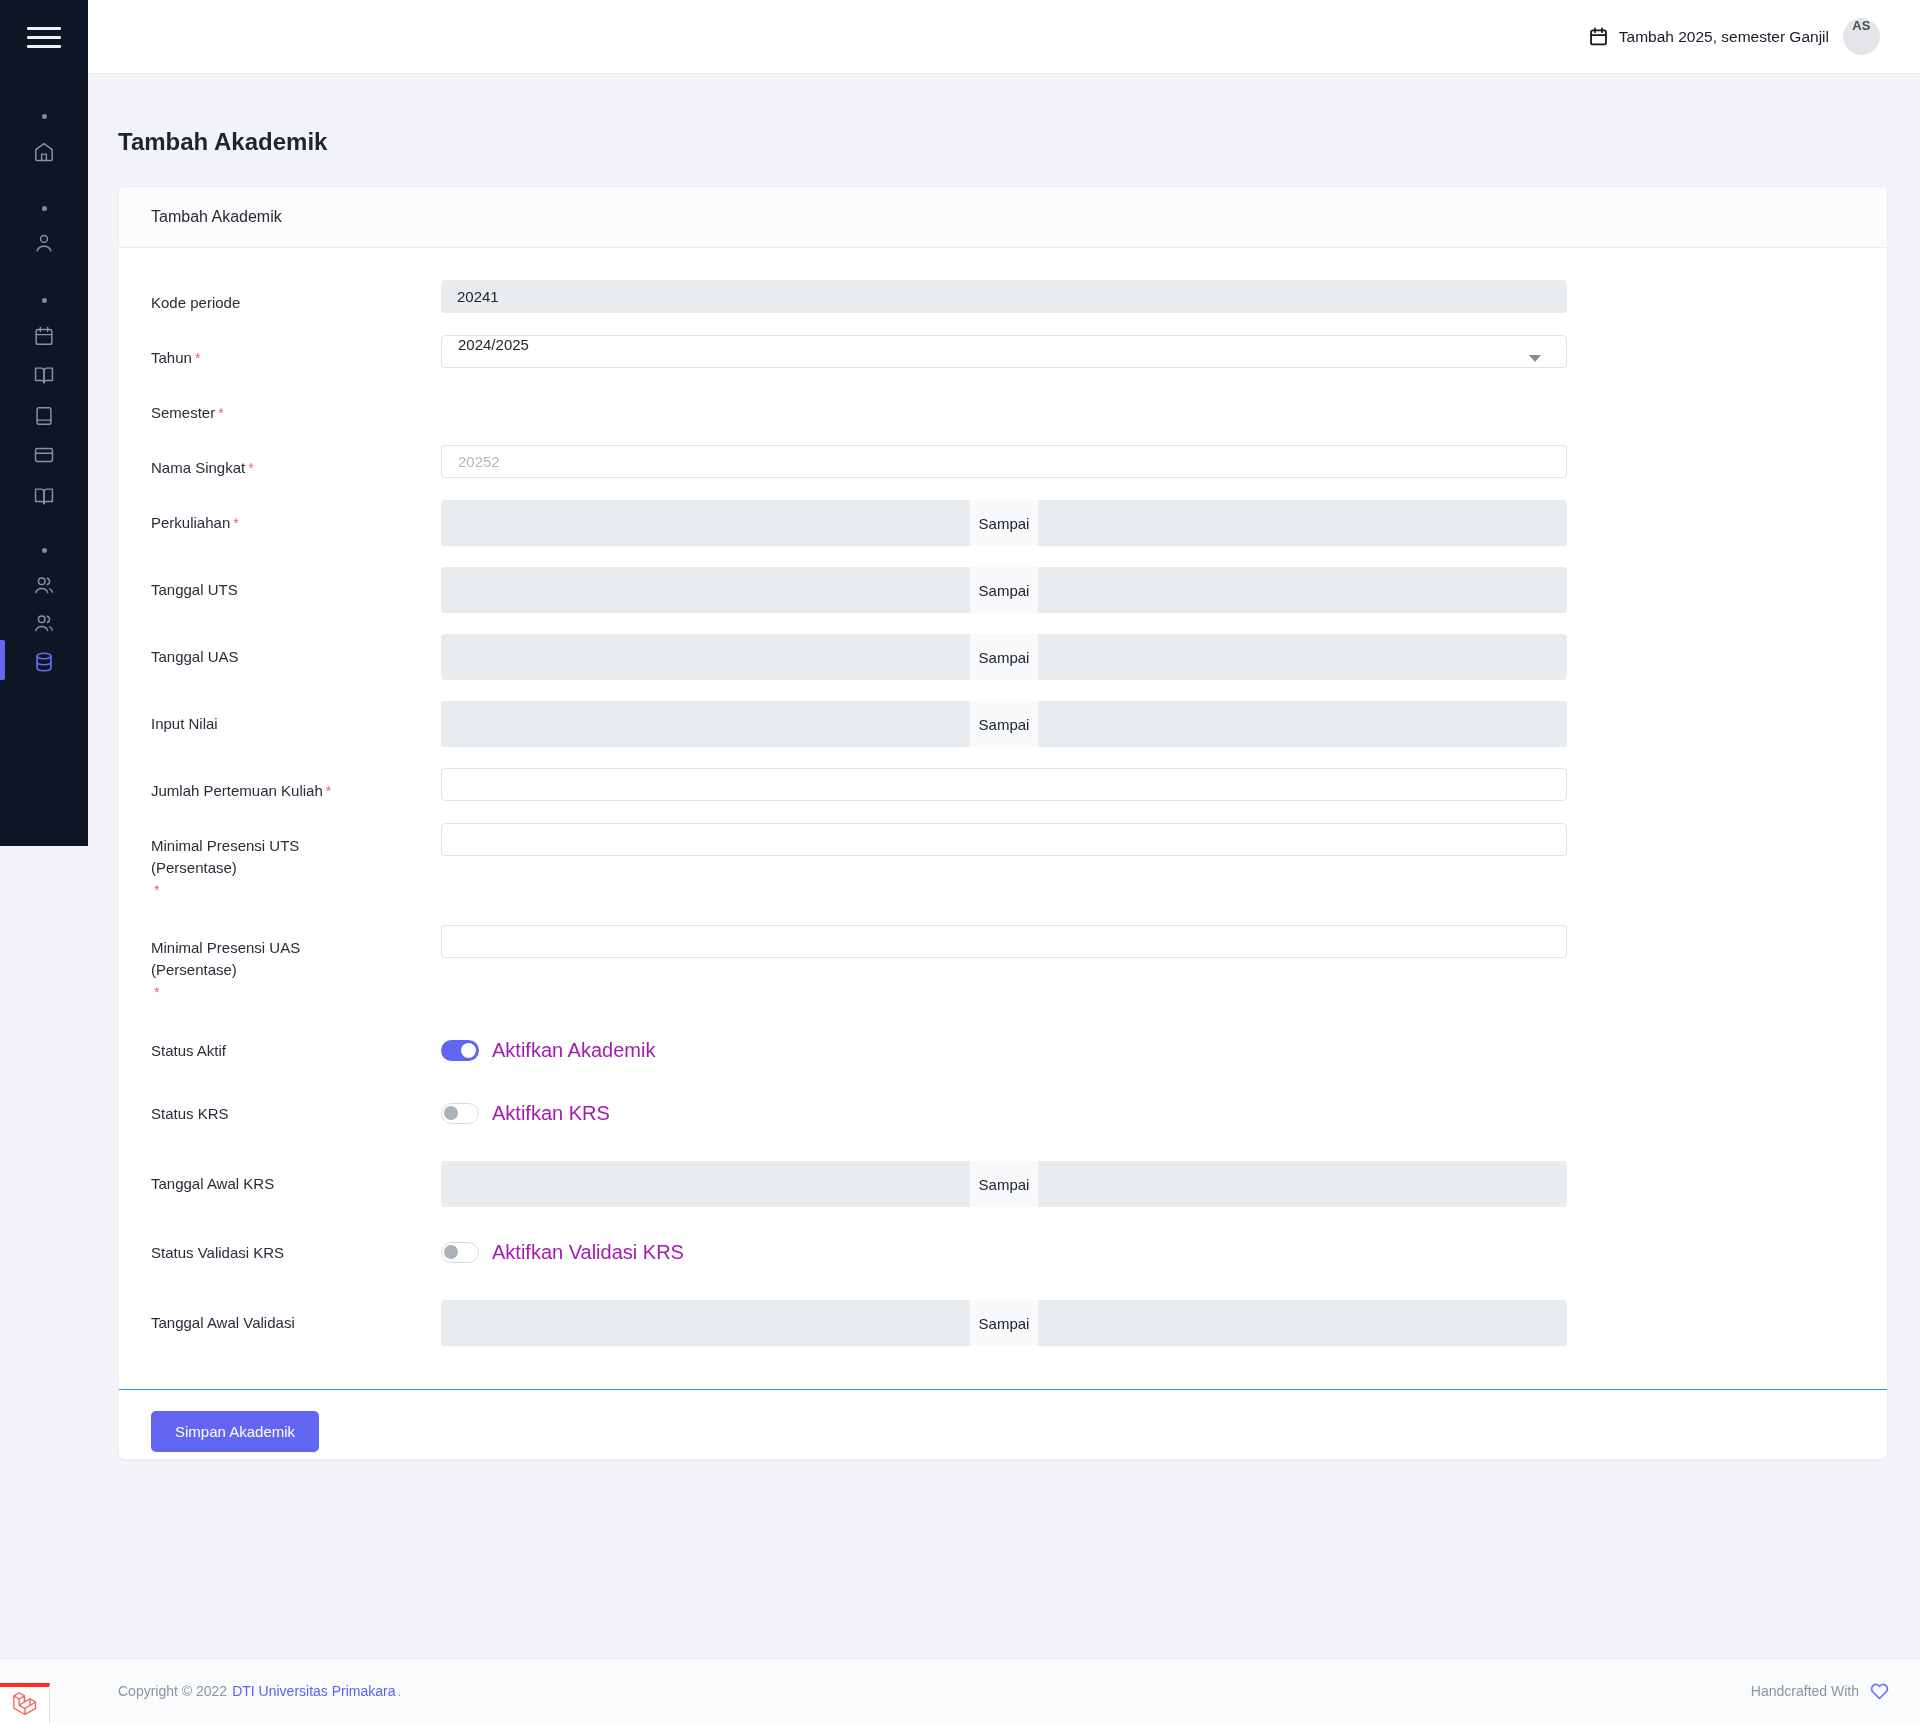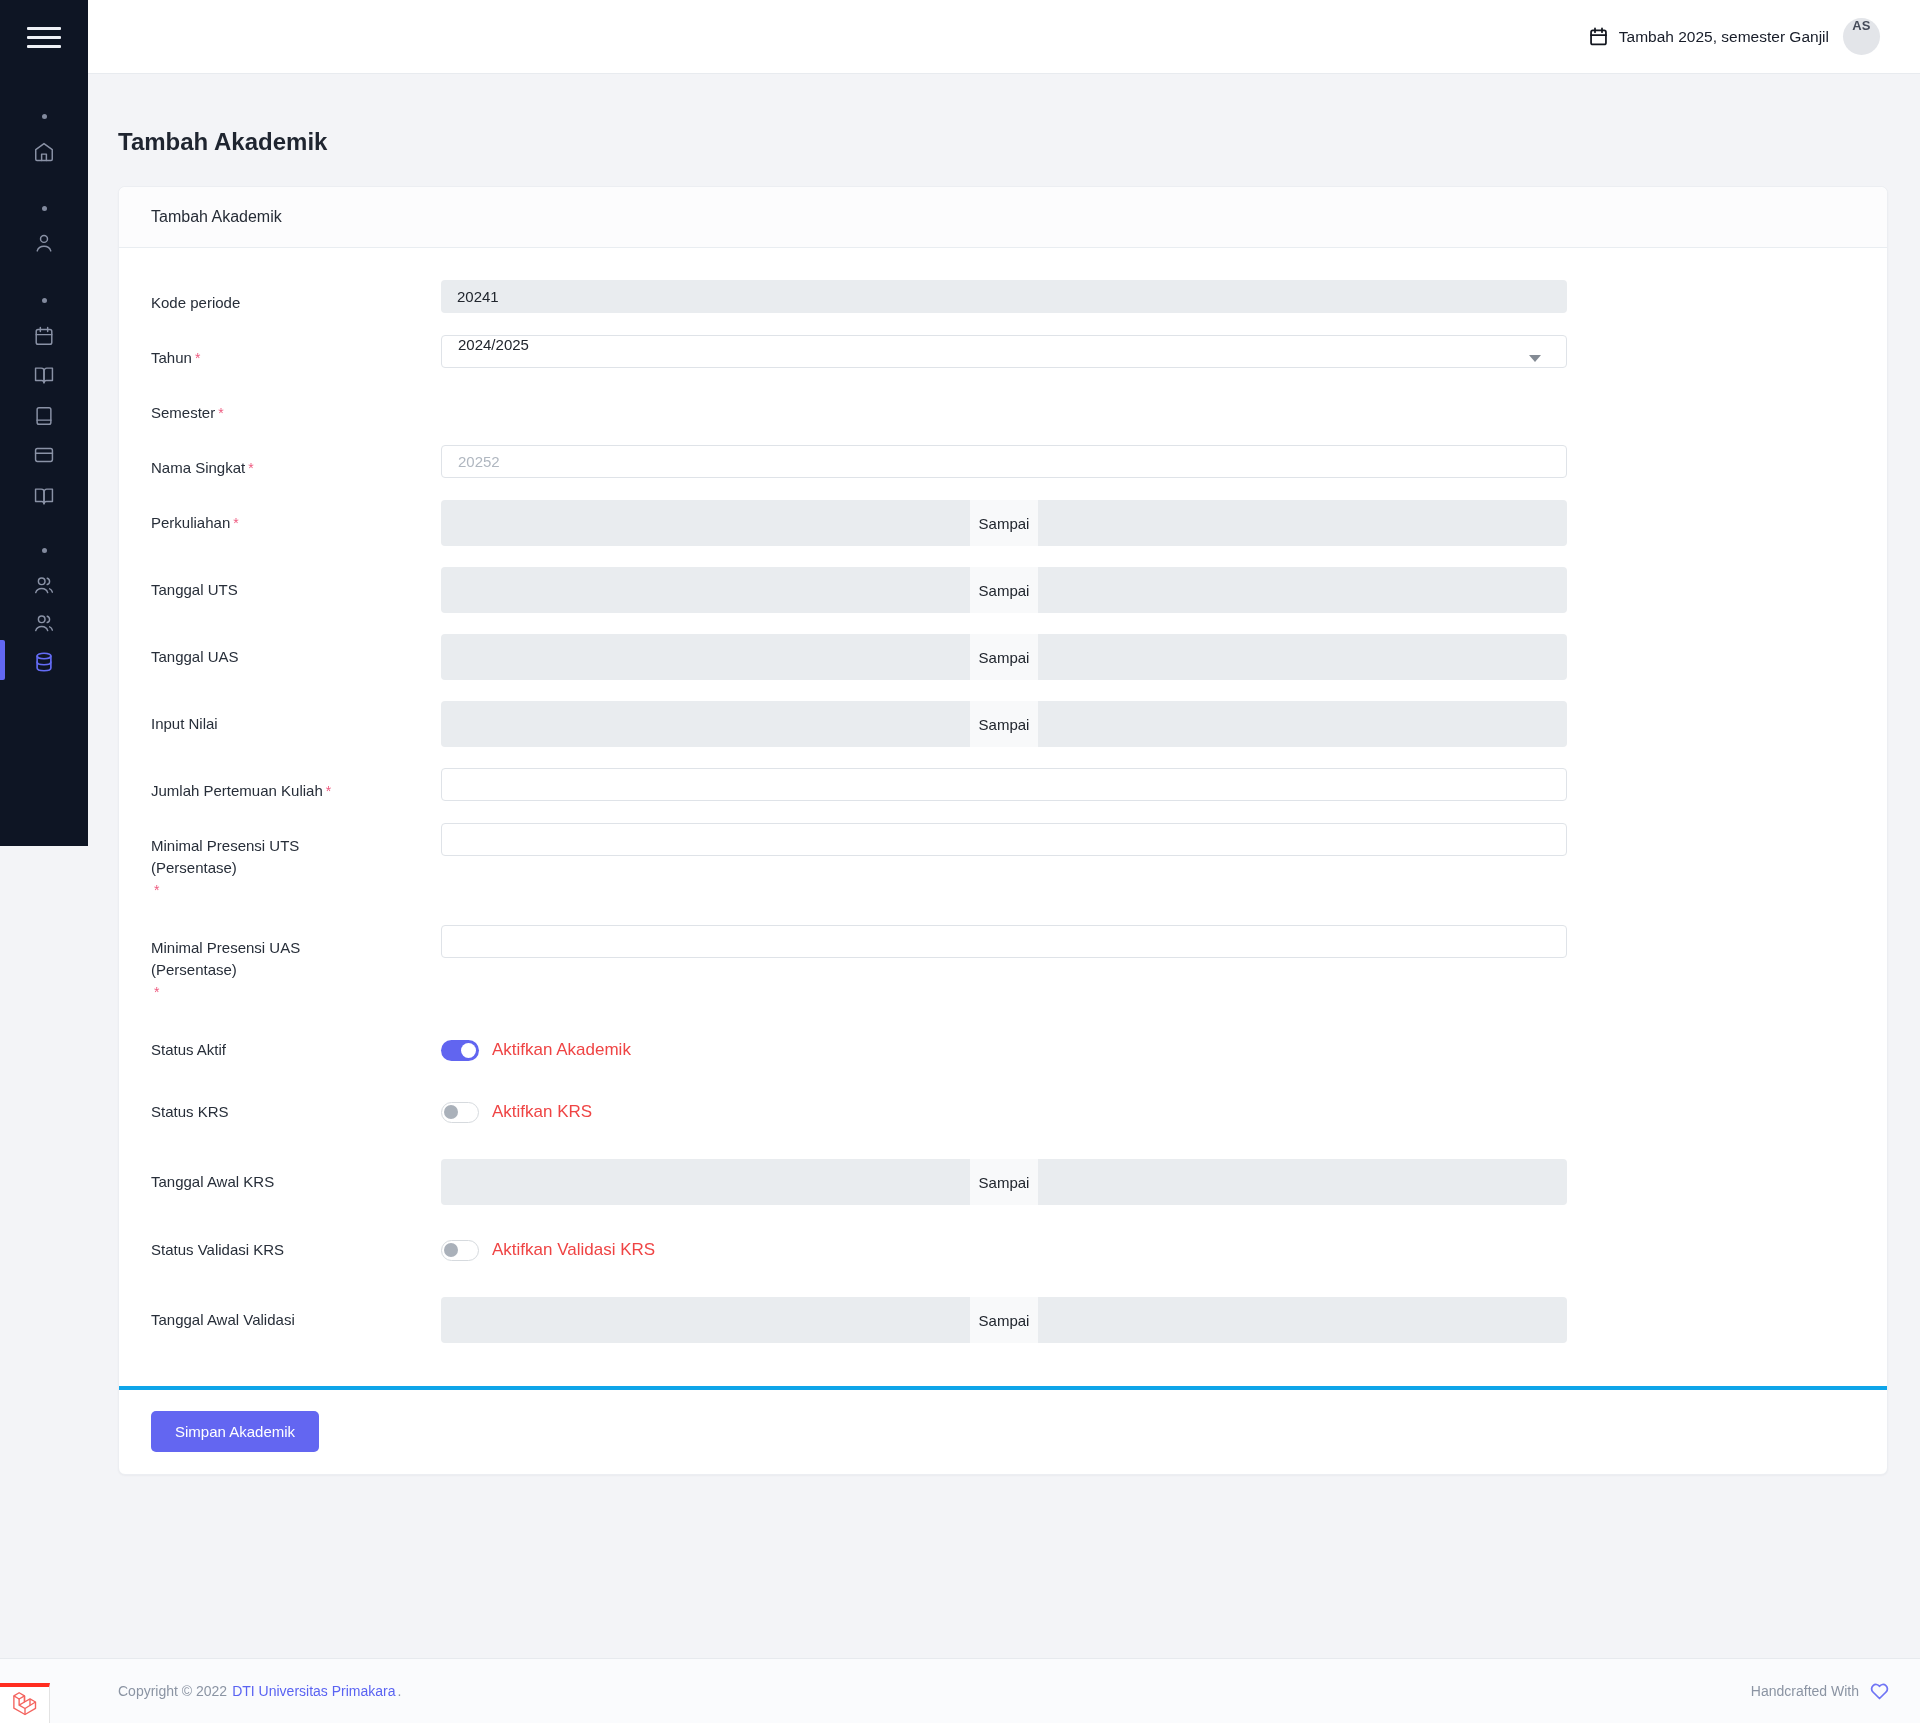--- a/index.html
+++ b/index.html
@@ -123,23 +123,23 @@
   .switch.on { background:#6165f0; }
   .switch.on .knob {
     position:absolute; top:3px; left:20px; width:15px; height:15px;
     border-radius:50%; background:#ffffff;
   }
   .switch.off { background:#fff; border:1.5px solid #d6dade; }
   .switch.off .knob {
     position:absolute; top:2px; left:2px; width:14px; height:14px;
     border-radius:50%; background:#aab1ba;
   }
-  .tlabel { font-size:17px; color:#ef4444; }
-  
-  .card-footer { border-top:4px solid #0ea5e9; padding:21px 32px 22px 32px; }
+  .tlabel { font-size:20px; color:#a21caf; }
+  
+  .card-footer { border-top:1px solid #0ea5e9; padding:21px 32px 7px 32px; }
   .btn-primary {
     display:inline-block; background:#6366f1; color:#fff; border:none;
     font-size:15px; padding:12px 24px; border-radius:5px; cursor:pointer;
     font-family:"Liberation Sans","DejaVu Sans",sans-serif;
   }
   
   .pagefooter {
     position:absolute; left:0; right:0; bottom:0; height:65px;
     background:#fafbfd; border-top:1px solid #e7eaee;
     display:flex; align-items:center; justify-content:space-between;

